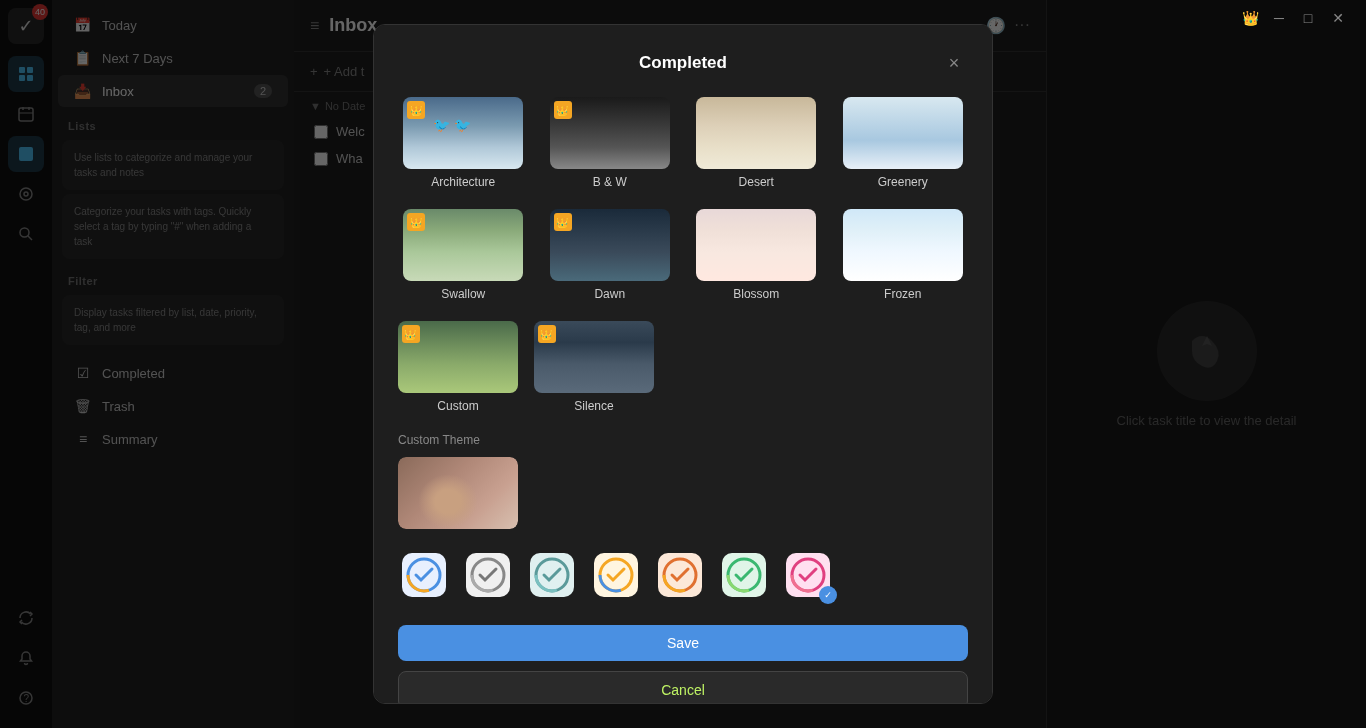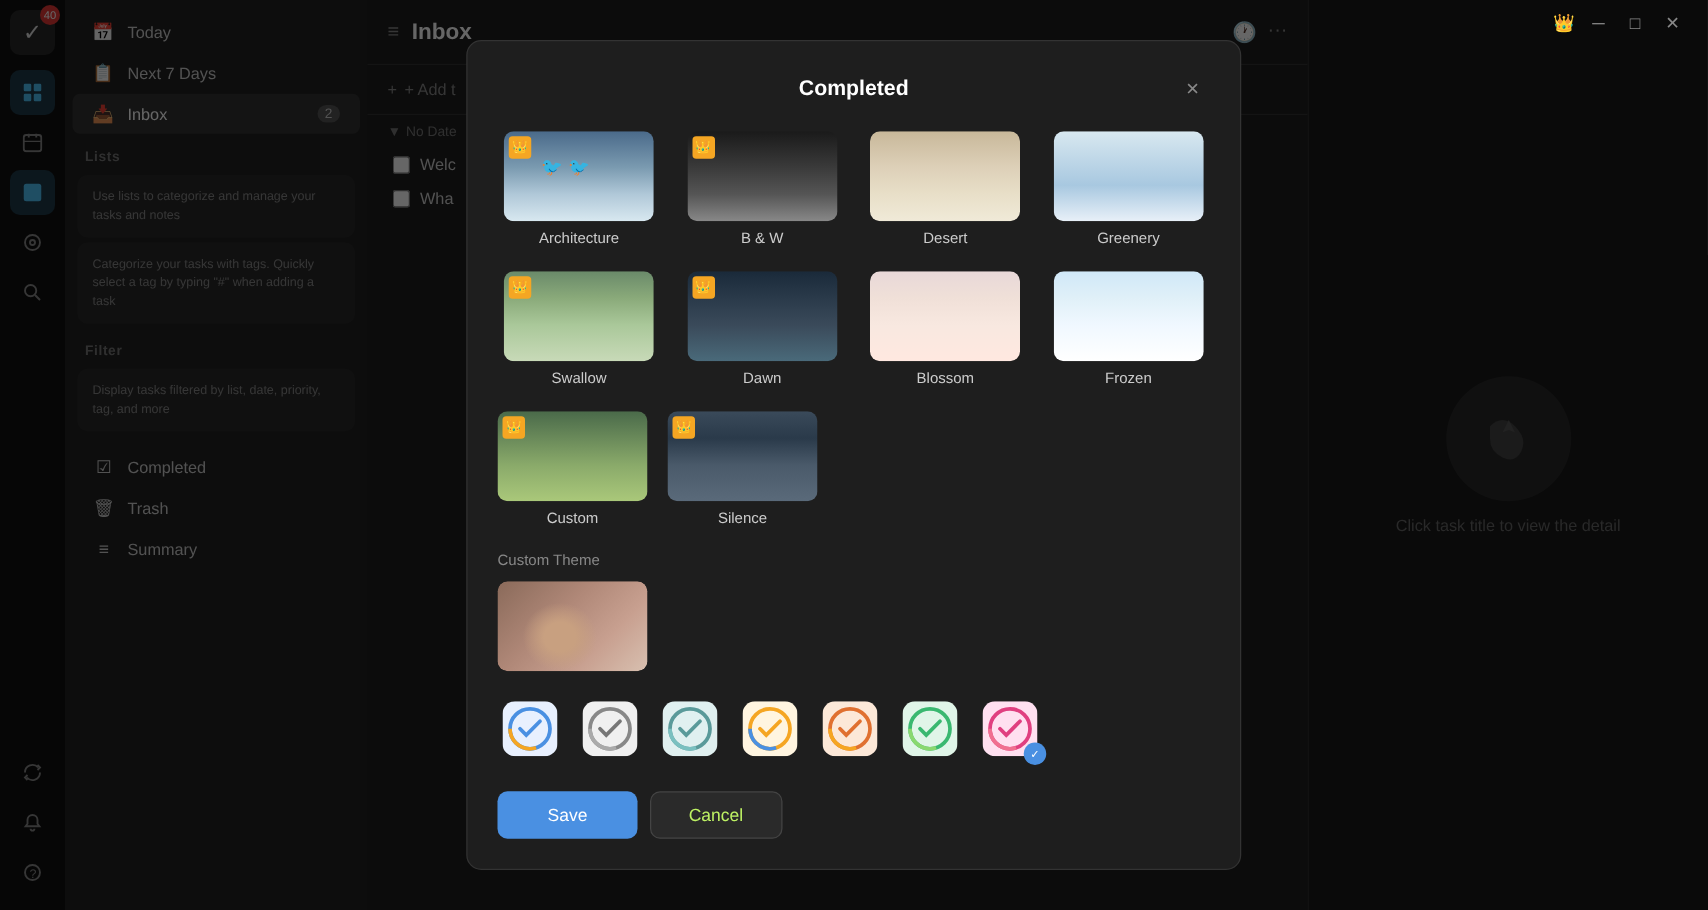--- a/index.html
+++ b/index.html
@@ -397,20 +397,22 @@
       display: flex;
       align-items: center;
       justify-content: center;
       color: white;
     }
 
     
     .modal-footer {
       display: flex;
       gap: 10px;
+      justify-content: center;
+      flex-direction: column;
     }
     .btn-save {
       background: #4a90e2;
       color: white;
       border: none;
       border-radius: 8px;
       padding: 10px 40px;
       font-size: 14px;
       cursor: pointer;
       font-weight: 500;

